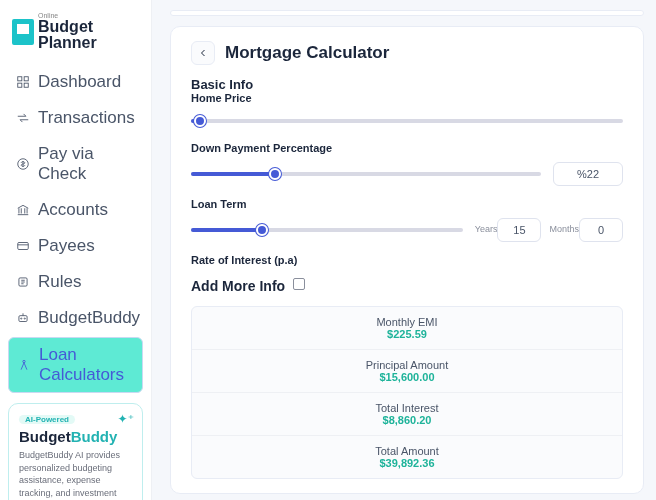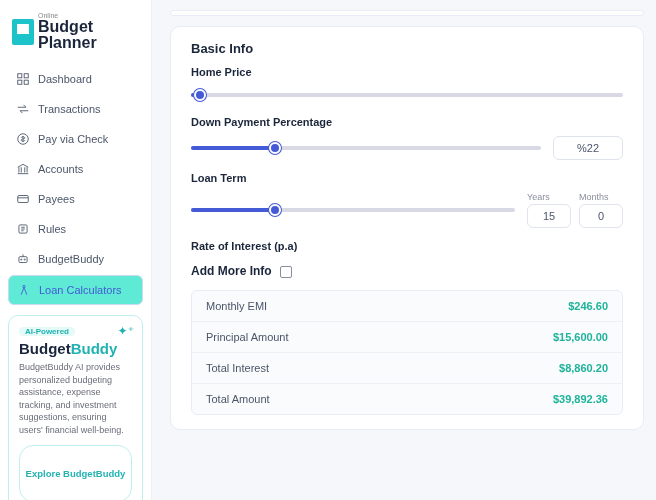--- a/index.html
+++ b/index.html
@@ -5,54 +5,54 @@
 * { margin: 0; padding: 0; box-sizing: border-box; }
 body { font-family: -apple-system, BlinkMacSystemFont, 'Segoe UI', sans-serif; background: #f5f7fb; font-size: 13px; color: #1b263b; width: 656px; height: 500px; overflow: hidden; }
 .app { display: flex; width: 100%; height: 100%; }
 .sidebar { width: 152px; background: #fff; border-right: 1px solid #eef0f4; padding: 8px 8px 8px 8px; display: flex; flex-direction: column; }
 .logo-row { display: flex; align-items: center; gap: 4px; margin-bottom: 10px; padding: 4px 4px; }
 .logo-mark { width: 22px; height: 26px; background: #1cc3c9; border: 3px solid #1cc3c9; border-radius: 2px; position: relative; }
 .logo-mark::after { content: ""; position: absolute; top: 2px; left: 2px; right: 2px; bottom: 8px; background: #fff; }
 .logo-text { font-weight: 800; font-size: 16px; line-height: 1; color: #1b263b; }
 .logo-text .line1 { font-size: 7px; font-weight: 400; color: #888; display: block; }
 .nav { display: flex; flex-direction: column; gap: 2px; }
-.nav-item { display: flex; align-items: center; gap: 8px; padding: 7px 8px; border-radius: 6px; cursor: pointer; color: #4a5568; font-size: 11px; }
+.nav-item { display: flex; align-items: center; gap: 8px; padding: 7px 8px; border-radius: 6px; cursor: pointer; color: #4a5568; font-size: 17px; }
 .nav-item.active { background: #5eead4; color: #455ad6; border: 1px solid #c9d9f2; }
 .nav-icon { width: 14px; height: 14px; display: inline-flex; align-items: center; justify-content: center; }
 .nav-icon svg { width: 14px; height: 14px; stroke: currentColor; fill: none; stroke-width: 1.5; }
 .bb-card { margin-top: 10px; border: 1px solid #bfeeee; border-radius: 10px; padding: 10px 10px 10px 10px; font-size: 9px; color: #6a6e7a; position: relative; }
 .bb-badge { display: inline-block; background: #e3faf6; color: #22b2b2; border-radius: 10px; padding: 0 6px; font-size: 8px; font-weight: 600; margin-bottom: 4px; }
 .bb-title { font-size: 15px; font-weight: 800; color: #1b263b; margin-bottom: 4px; }
 .bb-title .accent { color: #22b2b2; }
 .bb-sparkle { position: absolute; top: 8px; right: 8px; color: #22b2b2; font-size: 12px; }
 .bb-desc { line-height: 1.4; margin-bottom: 8px; }
 .bb-btn { display: block; text-align: center; border: 1px solid #bfeeee; border-radius: 14px; padding: 22px 4px; color: #22b2b2; font-weight: 700; font-size: 9.5px; cursor: pointer; }
 .main { flex: 1; padding: 10px 12px 12px 18px; overflow-y: auto; }
 .card { background: #fff; border: 1px solid #e8ecf5; border-radius: 10px; padding: 14px 20px 14px 20px; }
 .top-card { height: 6px; background: #fff; border: 1px solid #e8ecf5; border-radius: 8px; margin-bottom: 10px; }
 .header-row { display: flex; align-items: center; gap: 10px; margin-bottom: 12px; }
 .back-btn { width: 24px; height: 24px; border: 1px solid #e8ecf5; border-radius: 6px; display: flex; align-items: center; justify-content: center; cursor: pointer; background:#fafbfd; }
 .back-btn svg { width: 12px; height: 12px; stroke: #1b263b; fill: none; stroke-width: 2; }
 .title { font-size: 17px; font-weight: 700; }
-.section-title { font-size: 13px; font-weight: 700; margin-bottom: 10px; }
+.section-title { font-size: 13px; font-weight: 700; }
 .field { margin-bottom: 12px; }
 .field-label { font-size: 11px; font-weight: 700; color: #1b263b; margin-bottom: 8px; }
 .field-row { display: flex; align-items: center; gap: 12px; }
 .slider-wrap { flex: 1; position: relative; height: 18px; display: flex; align-items: center; }
 .track { height: 4px; background: #d8d9e4; border-radius: 4px; width: 100%; position: relative; }
 .fill { position: absolute; left: 0; top: 0; bottom: 0; background: #455ad6; border-radius: 4px; }
 .thumb { position: absolute; top: 50%; transform: translate(-50%, -50%); width: 12px; height: 12px; border-radius: 50%; background: #455ad6; border: 2px solid #fff; box-shadow: 0 0 0 1px #455ad6; cursor: pointer; }
 .val-box { border: 1px solid #dfe3ee; border-radius: 6px; padding: 5px 8px; min-width: 70px; font-size: 11px; color: #4a5568; text-align: center; background: #fff; cursor: text; }
 .years-months { display: flex; gap: 8px; }
-.ym-col { display: flex; flex-direction: column; align-items: flex-start; }
+.ym-col { display: flex; align-items: center; }
 .ym-label { font-size: 9px; color: #8a8f9c; margin-bottom: 2px; }
-.add-more { display: flex; align-items: flex-end; gap: 8px; font-size: 12px; font-weight: 700; margin: 6px 0 12px 0; }
+.add-more { display: flex; align-items: flex-start; gap: 8px; font-size: 14px; font-weight: 700; margin: 6px 0 12px 0; }
 .checkbox { width: 12px; height: 12px; border: 1.5px solid #8a8f9c; border-radius: 2px; cursor: pointer; background:#fff; }
 .result-box { border: 1px solid #e8ecf5; border-radius: 6px; background: #fafbfd; }
-.result-row { display: flex; justify-content: space-between; align-items: center; padding: 9px 14px; border-bottom: 1px solid #eef0f4; }
+.result-row { display: flex; justify-content: space-between; align-items: center; padding: 9px 14px; border-bottom: 1px solid #eef0f4; flex-direction: column; }
 .result-row:last-child { border-bottom: none; }
 .result-label { font-size: 11px; color: #4a5568; }
 .result-value { font-size: 11px; font-weight: 700; color: #1eb39a; }
 </style>
 </head>
 <body>
 
 <div class="app">
   <aside class="sidebar">
     <div class="logo-row">
@@ -144,20 +144,28 @@
       <span class="bb-badge">AI-Powered</span>
       <div class="bb-title"><span>Budget</span><span class="accent">Buddy</span></div>
       <div class="bb-desc">BudgetBuddy AI provides personalized budgeting assistance, expense tracking, and investment suggestions, ensuring users' financial well-being.</div>
       <div class="bb-btn">Explore BudgetBuddy</div>
     </div>
   </aside>
 
   <main class="main">
     <div class="top-card"></div>
     <div class="card">
+      <div class="header-row">
+        <div class="back-btn">
+            <svg viewBox="0 0 24 24">
+              <path d="M15 6l-6 6 6 6"></path>
+            </svg>
+          </div>
+        <div class="title">Mortgage Calculator</div>
+      </div>
       <div class="section-title">Basic Info</div>
 
       <div class="field">
         <div class="field-label">Home Price</div>
         <div class="field-row">
           <div class="slider-wrap">
             <div class="track">
                 <div class="fill" style="width:2%"></div>
               </div>
             <div class="thumb" style="left:2%"></div>
@@ -205,21 +213,21 @@
       </div>
 
       <div class="add-more">
         <span>Add More Info</span>
         <div class="checkbox"></div>
       </div>
 
       <div class="result-box">
         <div class="result-row">
             <span class="result-label">Monthly EMI</span>
-            <span class="result-value">$246.60</span>
+            <span class="result-value">$225.59</span>
           </div>
         <div class="result-row">
             <span class="result-label">Principal Amount</span>
             <span class="result-value">$15,600.00</span>
           </div>
         <div class="result-row">
             <span class="result-label">Total Interest</span>
             <span class="result-value">$8,860.20</span>
           </div>
         <div class="result-row">

